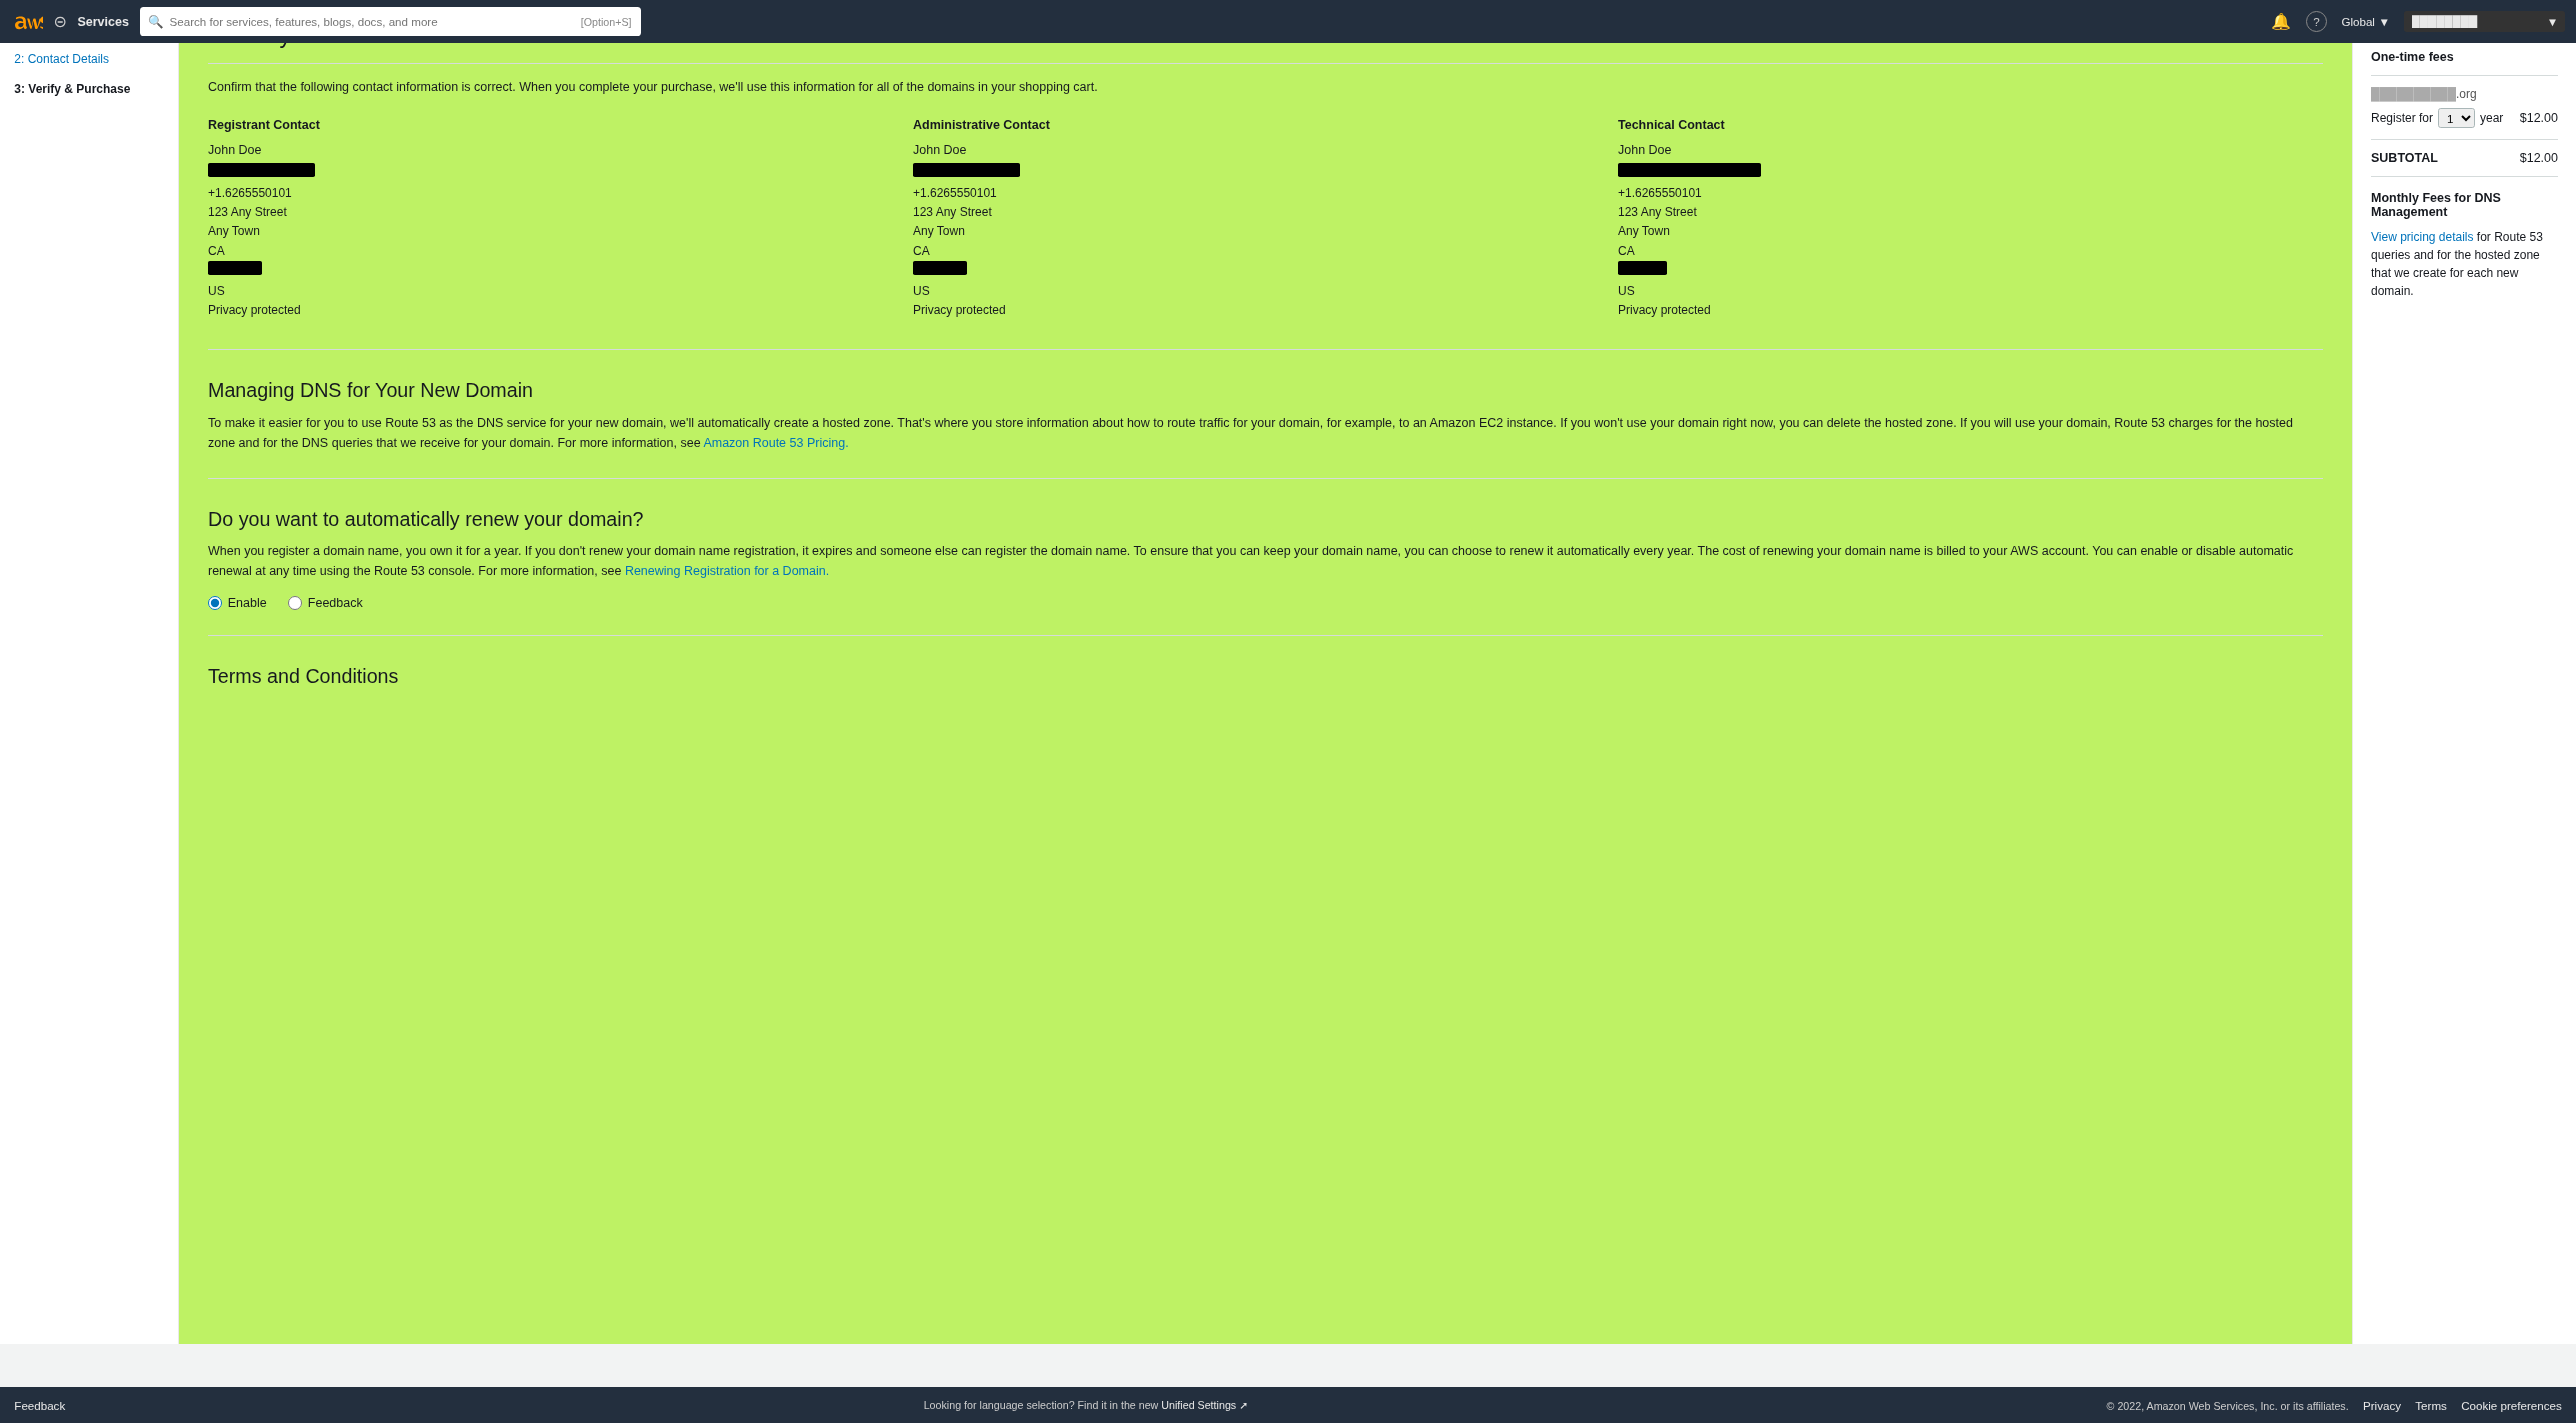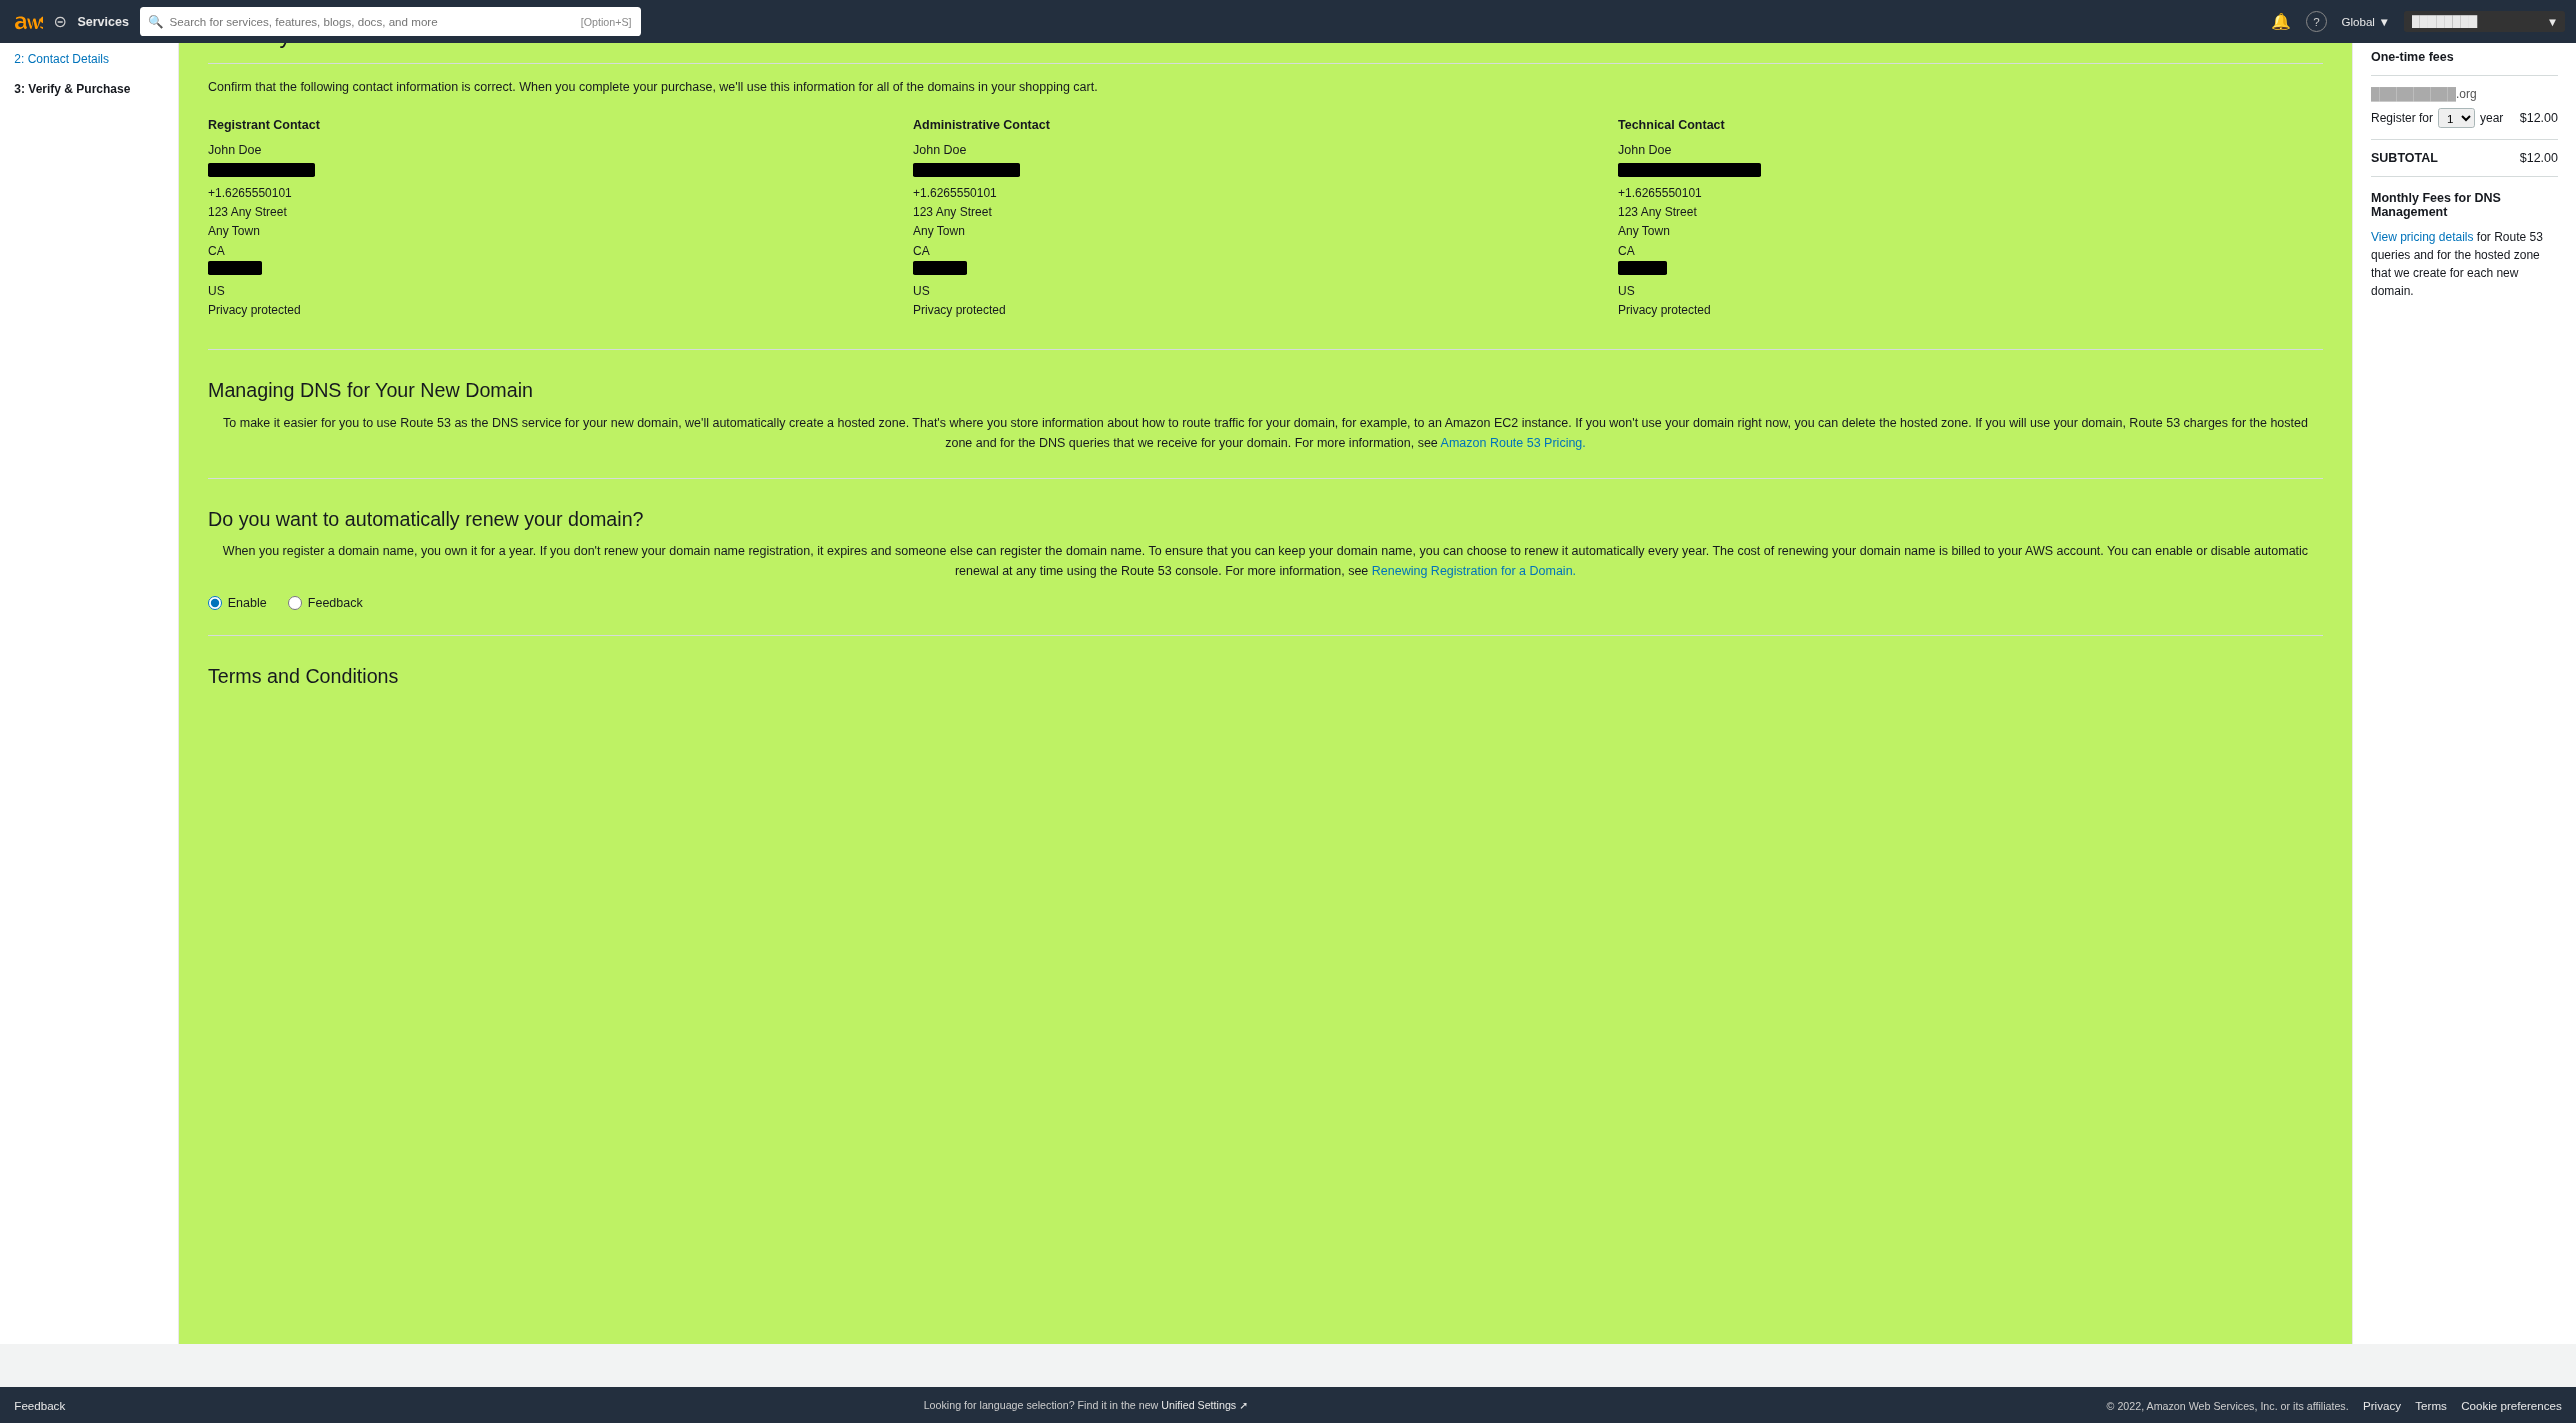--- a/index.html
+++ b/index.html
@@ -177,21 +177,20 @@
       font-weight: 400;
       color: #16191f;
       margin-top: 29px;
       margin-bottom: 0;
     }
     .section-body {
       font-size: 12.5px;
       color: #16191f;
       line-height: 1.6;
       margin-top: 10.7px;
-      text-align: center;
     }
     .link {
       color: #0073bb;
       cursor: pointer;
       text-decoration: none;
     }
 
     
     .radio-group {
       display: flex;

